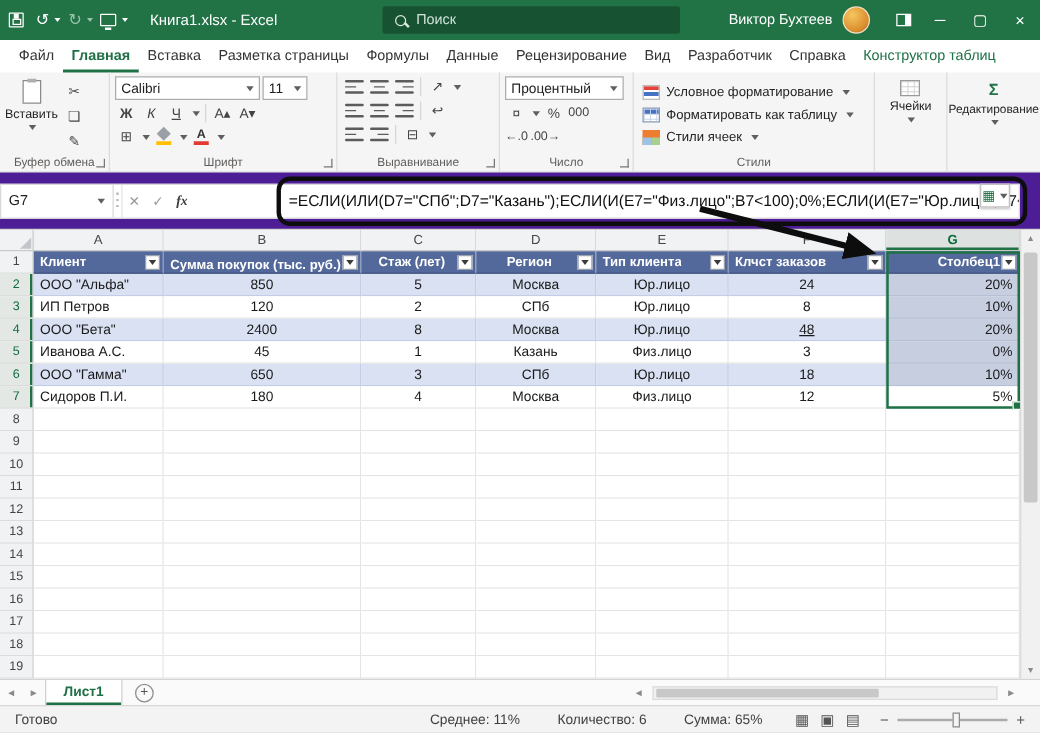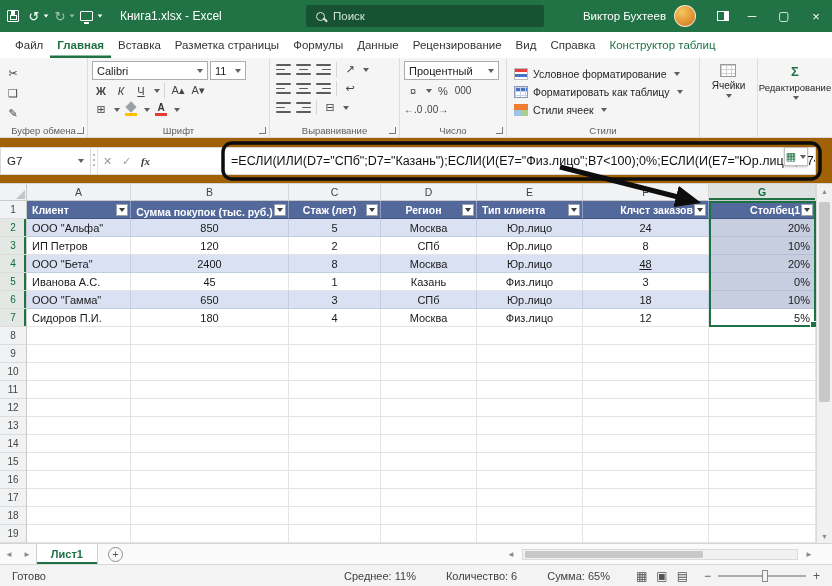--- a/index.html
+++ b/index.html
@@ -69,21 +69,21 @@
   .i-table {width:14px;height:12px;border:1px solid #8a9ab5;background:linear-gradient(180deg,#4472C4 0 4px,#fff 4px);position:relative;}
   .i-table::after {content:"";position:absolute;inset:0;background-image:linear-gradient(#c8d2e8 1px,transparent 1px),linear-gradient(90deg,#c8d2e8 1px,transparent 1px);background-size:5px 4px;}
   .i-cellstyles {width:14px;height:12px;position:relative;background:#ED7D31;}
   .i-cellstyles::before {content:"";position:absolute;left:0;bottom:0;width:7px;height:6px;background:#9DC3E6;}
   .i-cellstyles::after {content:"";position:absolute;right:0;bottom:0;width:7px;height:6px;background:#A9D08E;}
   .i-cellsgrid {width:16px;height:13px;background:#fff;border:1px solid #9a9a9a;background-image:linear-gradient(#cfcfcf 1px,transparent 1px),linear-gradient(90deg,#cfcfcf 1px,transparent 1px);background-size:5px 4px;}
   .num-ico {font-size:10px;color:#444;}
   .g-edit-icon {font-size:13px;color:#217346;font-weight:bold;}
 
   
-  .fbar {position:relative;height:46px;background:#a16207;border-bottom:1px solid #D5D5D5;}
+  .fbar {position:relative;height:46px;background:#4c1d95;border-bottom:1px solid #D5D5D5;}
   .fwrap {position:absolute;left:0;right:16px;top:9px;height:28px;background:#fff;border:1px solid #D9D9D9;display:flex;align-items:center;}
   .namebox {width:90px;height:100%;display:flex;align-items:center;padding:0 6px;border-right:1px solid #D9D9D9;font-size:11.5px;color:#222;}
   .namebox .cv {margin-left:auto;}
   .vdots {width:7px;height:100%;border-right:1px solid #E4E4E4;background:repeating-linear-gradient(180deg,#bbb 0 2px,transparent 2px 5px) center/2px 14px no-repeat;}
   .fbtn {width:19px;height:100%;display:flex;align-items:center;justify-content:center;font-size:11px;color:#9a9a9a;}
   .fbtn.fx {color:#3b3b3b;font-style:italic;font-weight:bold;font-family:"Liberation Serif","DejaVu Serif",serif;}
   .ftext {flex:1;height:100%;display:flex;align-items:center;padding-left:76px;font-size:12.5px;color:#111;white-space:nowrap;overflow:hidden;}
 
   
   .gridwrap {position:absolute;left:0;top:184px;width:816px;height:359px;background:#fff;overflow:hidden;}
@@ -174,27 +174,33 @@
 
   <div class="tabsrow">
       <div class="rtab">Файл</div>
       <div class="rtab active">Главная</div>
       <div class="rtab">Вставка</div>
       <div class="rtab">Разметка страницы</div>
       <div class="rtab">Формулы</div>
       <div class="rtab">Данные</div>
       <div class="rtab">Рецензирование</div>
       <div class="rtab">Вид</div>
+      <div class="rtab">Разработчик</div>
       <div class="rtab">Справка</div>
       <div class="rtab contextual">Конструктор таблиц</div>
     </div>
 
   <div class="ribbon">
 
     <div class="rgroup" style="width:88px">
+      <div class="bigbtn">
+        <span class="i-clip"></span>
+        <span class="bb-label">Вставить</span>
+        <span class="cv"></span>
+      </div>
       <div class="smallcol">
         <div class="sbtn">✂</div>
         <div class="sbtn">❏</div>
         <div class="sbtn">✎</div>
       </div>
       <div class="glabel">Буфер обмена</div>
       <div class="launcher"></div>
     </div>
 
     <div class="rgroup vcol" style="width:182px">
@@ -419,21 +425,21 @@
           <span class="filter">
             <span class="ftri"></span>
           </span>
         </div>
         <div class="cell thead" style="width: 106px; justify-content: flex-start;">
           <span class="th-txt">Тип клиента</span>
           <span class="filter">
             <span class="ftri"></span>
           </span>
         </div>
-        <div class="cell thead" style="width: 126px; justify-content: flex-end;">
+        <div class="cell thead" style="width: 126px; justify-content: flex-start;">
           <span class="th-txt">Клчст заказов</span>
           <span class="filter">
             <span class="ftri"></span>
           </span>
         </div>
         <div class="cell thead" style="width: 107px; justify-content: flex-end;">
           <span class="th-txt">Столбец1</span>
           <span class="filter">
             <span class="ftri"></span>
           </span>

